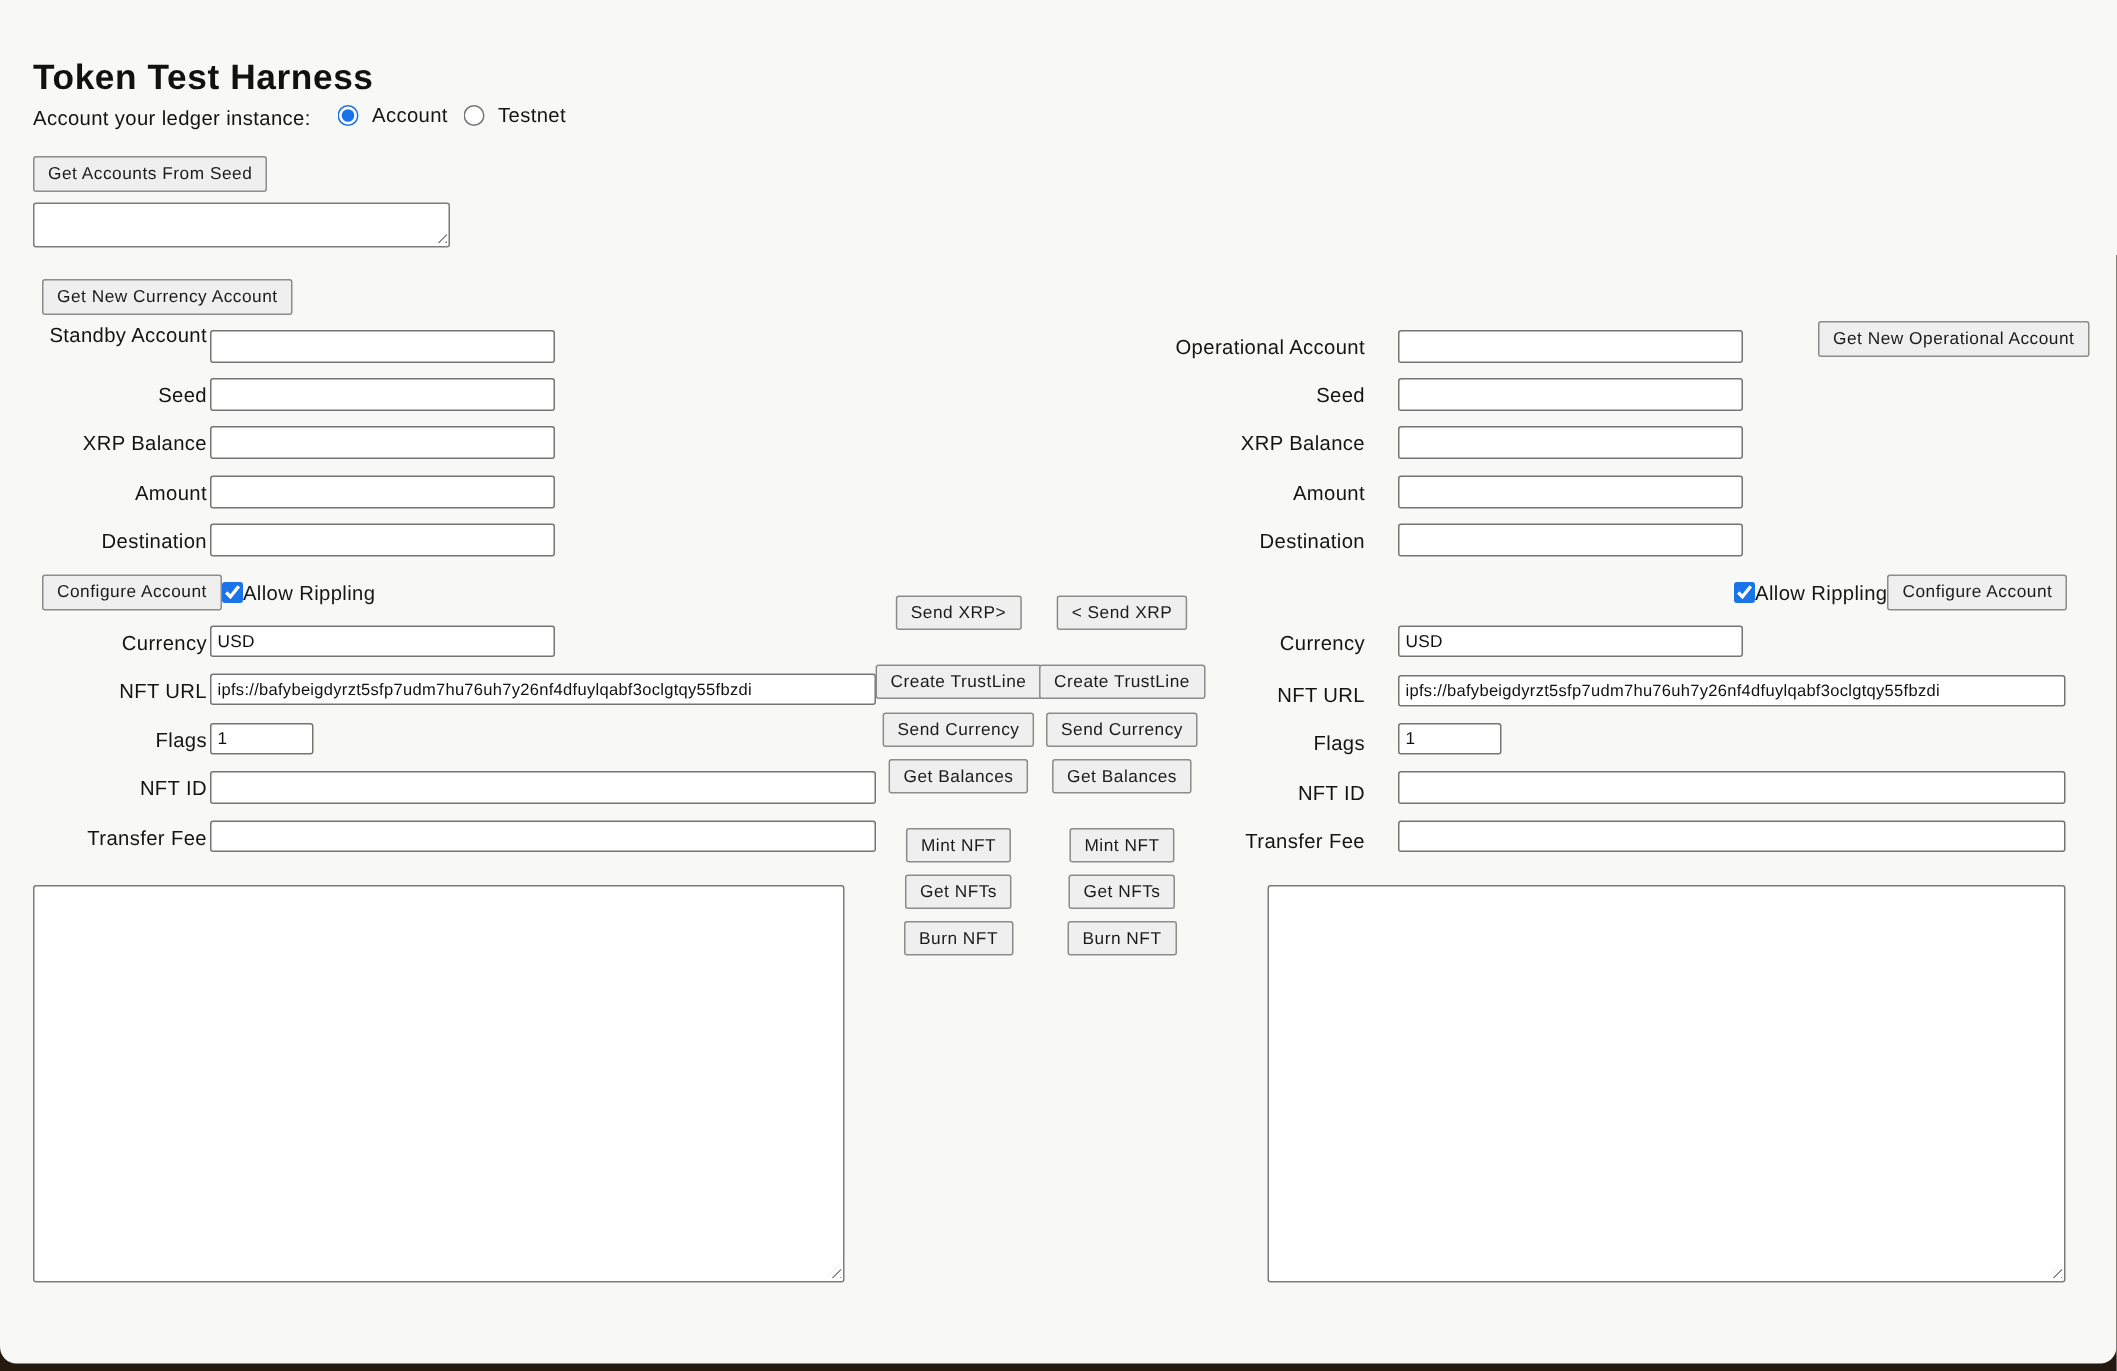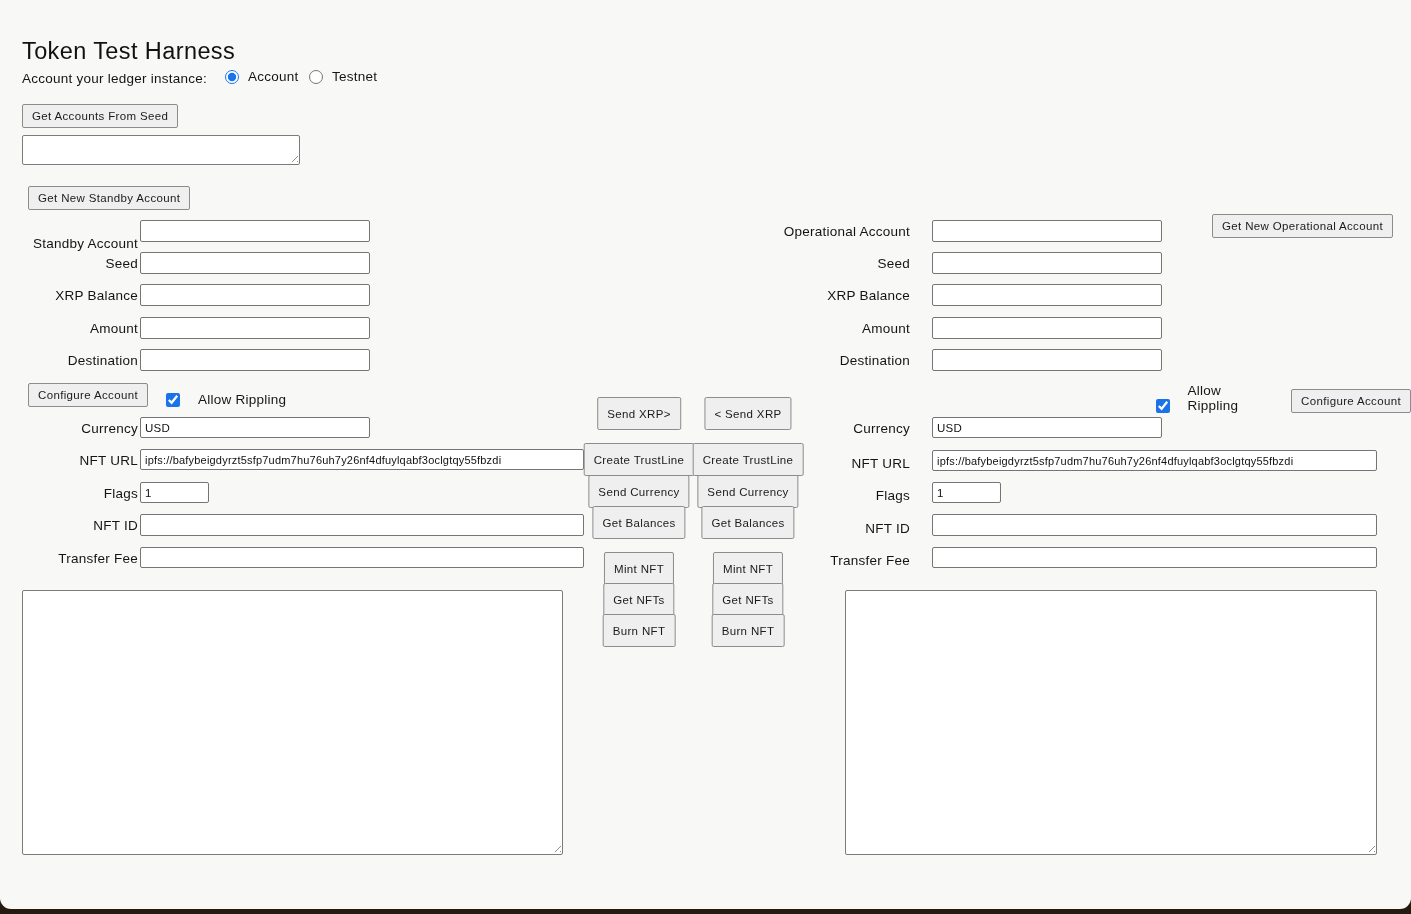--- a/index.html
+++ b/index.html
@@ -17,21 +17,21 @@
   }
   .card {
     position:absolute; left:0; top:0;
     width:1411px; height:909px;
     background:#f8f8f7;
     border-radius:0 0 11px 11px;
     color:#161616;
   }
   .page-title {
     position:absolute; left:22px; top:22px;
-    font-size:23.5px; font-weight:400; letter-spacing:.4px; color:#111;
+    font-size:23.5px; font-weight:700; letter-spacing:.4px; color:#111;
   }
   .lbl {
     position:absolute;
     font-size:13.5px; letter-spacing:.25px; color:#141414;
     width:133px; text-align:right; white-space:nowrap;
   }
   .lbl.lcol { left:5px; }
   .lbl.rcol { left:776px; width:134px; }
   .inp {
     position:absolute;
@@ -46,39 +46,39 @@
   .btn {
     position:absolute;
     font-family:"Liberation Sans", sans-serif;
     font-size:11.5px; letter-spacing:.35px; color:#1b1b1b;
     background:#efefef;
     border:1px solid #8c8c8c; border-radius:2px;
     padding:4px 9px; height:24px;
     white-space:nowrap;
     cursor:pointer;
   }
-  .btn.mid { transform:translateX(-50%); height:33px; padding:1px 9px; }
+  .btn.mid { transform:translateX(-50%); height:23px; padding:1px 9px; }
   .ta-wrap { position:absolute; }
   .ta-wrap textarea {
     width:100%; height:100%;
     border:1px solid #7c7c7c; border-radius:2px;
     background:#fff; resize:none;
     font-family:"Liberation Sans", sans-serif; font-size:12px;
     padding:3px 5px; outline:none;
   }
   .ta-handle {
     position:absolute; right:2px; bottom:3px;
     width:10px; height:10px;
     background:repeating-linear-gradient(135deg, transparent 0 2.5px, #909090 2.5px 3.5px);
     clip-path:polygon(100% 0, 0 100%, 100% 100%);
     pointer-events:auto;
   }
   .inline-row {
     position:absolute;
-    display:flex; align-items:flex-end; gap:18px;
+    display:flex; align-items:center; gap:0;
     font-size:13.5px; letter-spacing:.25px;
   }
   .inline-row .btn { position:static; }
   .chk, .rad { width:14px; height:14px; accent-color:#1a73e8; margin:0; cursor:pointer; }
   .rad-group { position:absolute; display:flex; align-items:center; gap:9px; font-size:13.5px; letter-spacing:.25px; }
 </style>
 </head>
 <body>
 
 <div class="stage">
@@ -95,24 +95,24 @@
       <input type="radio" class="rad" name="ledger" style="">
       <span>Testnet</span>
     </label>
 
     <button class="btn" style="left:22px; top:104px;">Get Accounts From Seed</button>
     <div class="ta-wrap" style="left:22px; top:135px; width:278px; height:30px;">
       <textarea style=""></textarea>
       <div class="ta-handle"></div>
     </div>
 
-    <button class="btn" style="left:28px; top:186px;">Get New Standby Account</button>
+    <button class="btn" style="left:28px; top:186px;">Get New Currency Account</button>
     <button class="btn" style="left:1212px; top:186px;margin-top:28px;">Get New Operational Account</button>
 
-    <div class="lbl lcol" style="top:236px;">Standby Account</div>
+    <div class="lbl lcol" style="top:216px;">Standby Account</div>
     <input class="inp" style="left: 140px; top: 220px; width: 230px;" value="">
     <div class="lbl lcol" style="top:256px;">Seed</div>
     <input class="inp" style="left: 140px; top: 252px; width: 230px;" value="">
     <div class="lbl lcol" style="top:288px;">XRP Balance</div>
     <input class="inp" style="left: 140px; top: 284px; width: 230px;" value="">
     <div class="lbl lcol" style="top:321px;">Amount</div>
     <input class="inp" style="left: 140px; top: 317px; width: 230px;" value="">
     <div class="lbl lcol" style="top:353px;">Destination</div>
     <input class="inp" style="left: 140px; top: 349px; width: 230px;" value="">
 

